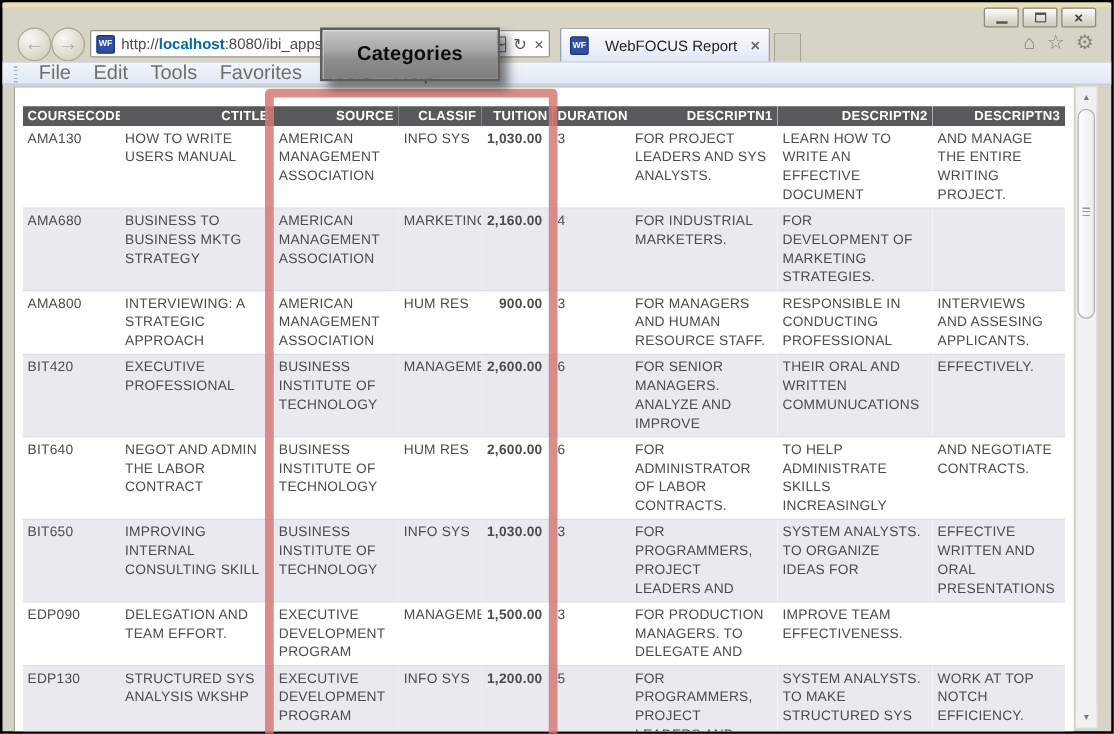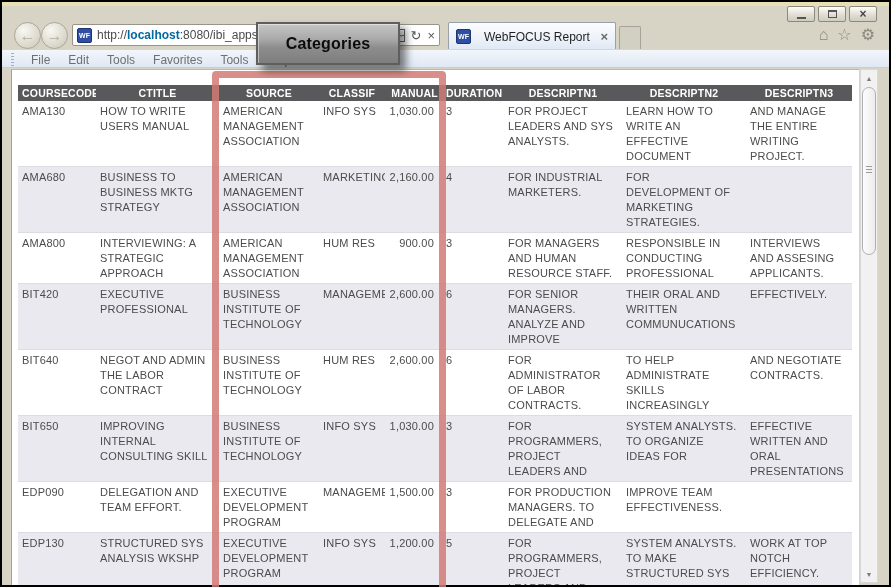--- a/index.html
+++ b/index.html
@@ -43,36 +43,36 @@
 
   .browser-icons { position:absolute; right:14px; top:25px; display:flex; gap:9px; color:#8b887c; font-size:16px; }
   .browser-icons span { line-height:1; }
 
   
   .menu-bar { position:absolute; left:2px; top:49px; width:887px; height:19px;
               background:linear-gradient(#f2f6fb,#dfe8f4); border-top:1px solid #cdd6e2; border-bottom:1px solid #c4cedb;
               display:flex; align-items:center; padding-left:20px; }
   .menu-grip { position:absolute; left:9px; top:3px; height:13px; width:3px;
                background-image:repeating-linear-gradient(#9fb0c4 0 1px, transparent 1px 3px); }
-  .menu-item { font-size:12px; color:#6f6f6f; padding:0 9px; }
+  .menu-item { font-size:16px; color:#6f6f6f; padding:0 9px; }
 
   
   .content { position:absolute; left:11px; top:69px; width:848px; height:516px; background:#fff;
              border-left:1px solid #a2a29a; border-top:1px solid #b9b9b1; overflow:hidden; }
 
   table.report { border-collapse:collapse; table-layout:fixed; width:834px; margin:15px 0 0 6px;
                  font-size:11px; color:var(--cell-text,#4c4c4e); letter-spacing:0.2px; }
   col.c1{width:78px} col.c2{width:123px} col.c3{width:100px} col.c4{width:66px} col.c5{width:57px}
   col.c6{width:62px} col.c7{width:118px} col.c8{width:124px} col.c9{width:106px}
   table.report th { background:var(--header-bg,#59595b); color:#fff; font-size:10.5px; font-weight:bold;
-                    text-align:center; padding:2px 4px; height:16px; white-space:nowrap; overflow:hidden; }
+                    text-align:right; padding:2px 4px; height:16px; white-space:nowrap; overflow:hidden; }
   table.report th.num { text-align:right; }
   table.report td { vertical-align:top; padding:3px 8px 2px 4px; line-height:15px; height:46px;
                     border-bottom:1px solid #dcdce2; overflow:hidden; }
-  table.report td.num { text-align:right; }
+  table.report td.num { text-align:right;font-weight:bold; }
   table.report tbody tr:nth-child(even) td { background:var(--row-alt,#e9e9ef); }
 
   
   .scrollbar { position:absolute; left:860px; top:69px; width:18px; height:514px; background:#f1f1f1;
                border:1px solid #d8d8d8; }
   .sb-btn { position:absolute; left:0; width:16px; height:16px; display:flex; align-items:center; justify-content:center;
             font-size:7px; color:#7a7a7a; background:#f1f1f1; }
   .sb-up { top:0; } .sb-down { bottom:0; }
   .sb-thumb { position:absolute; left:1px; top:17px; width:14px; height:168px;
               background:linear-gradient(90deg,#fdfdfd,#ececec); border:1px solid #b0b0b0; border-radius:8px; }
@@ -158,21 +158,21 @@
           <col class="c7">
           <col class="c8">
           <col class="c9">
       </colgroup>
       <thead>
           <tr>
             <th>COURSECODE</th>
             <th>CTITLE</th>
             <th>SOURCE</th>
             <th>CLASSIF</th>
-            <th class="num">MANUAL</th>
+            <th class="num">TUITION</th>
             <th>DURATION</th>
             <th>DESCRIPTN1</th>
             <th>DESCRIPTN2</th>
             <th>DESCRIPTN3</th>
           </tr>
         </thead>
       <tbody>
           <tr>
             <td>AMA130</td>
             <td>HOW TO WRITE USERS MANUAL</td>

